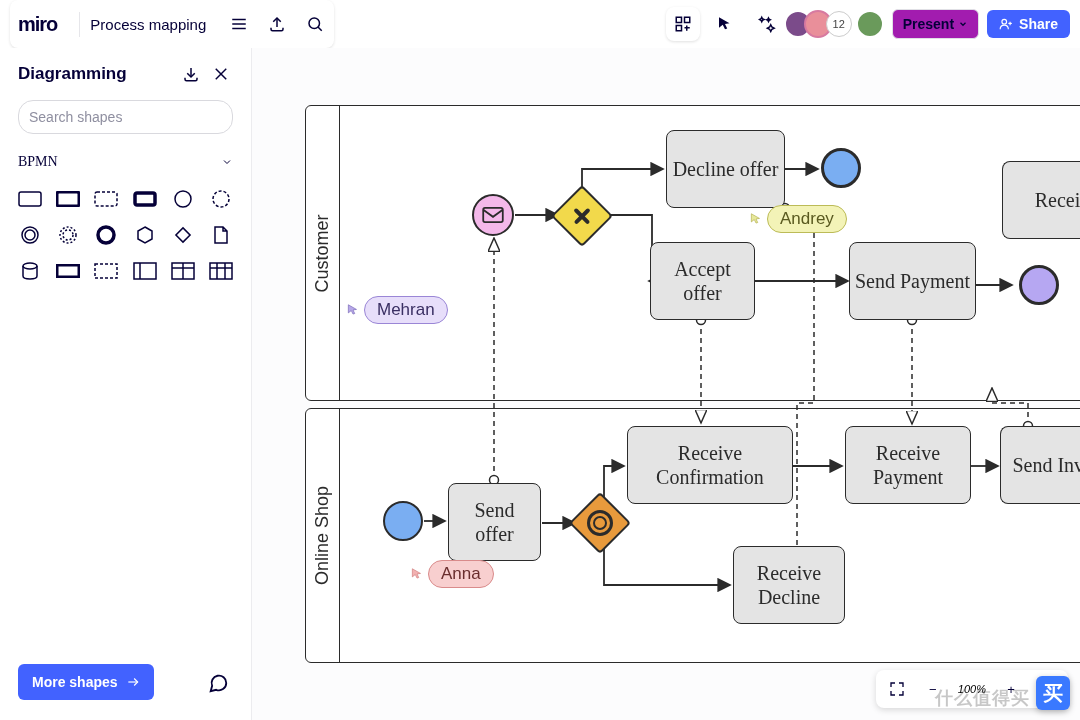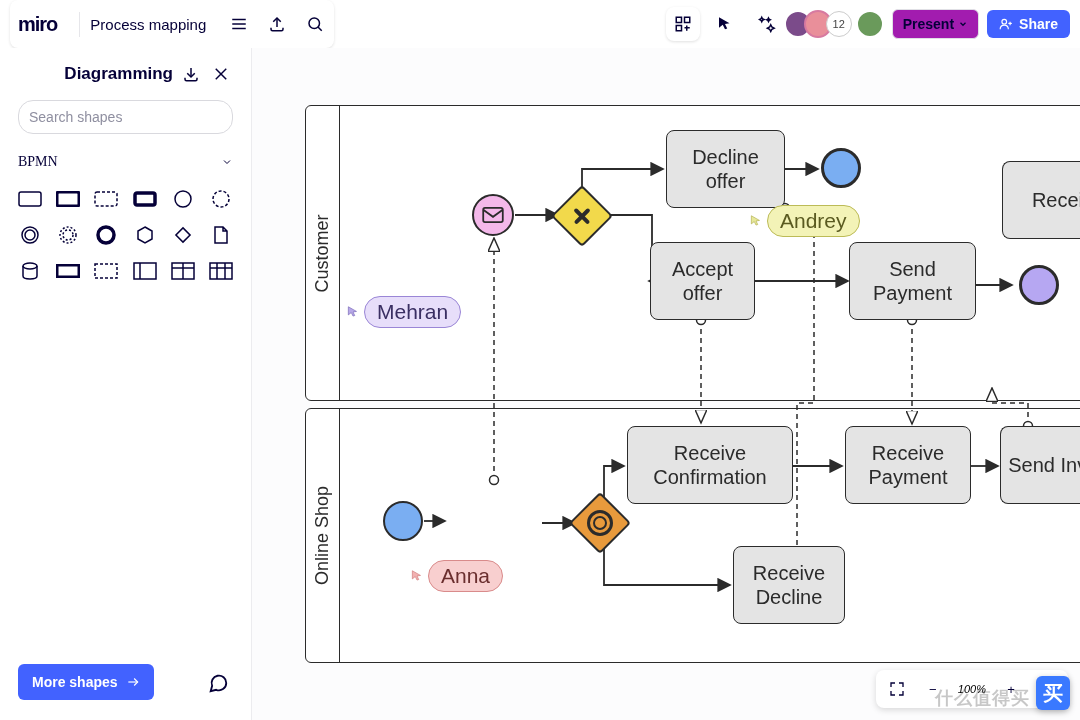--- a/index.html
+++ b/index.html
@@ -18,21 +18,21 @@
 .avatar { width: 28px; height: 28px; border-radius: 50%; border: 2px solid #fff; margin-left: -8px; display: flex; align-items: center; justify-content: center; font-size: 12px; font-weight: 600; }
 .av1 { background: #7b4b8a; color: #fff; }
 .av2 { background: #e98f9a; color: #fff; border: 2px solid #d77aa0; }
 .avcount { background: #fff; border: 1px solid #ccc; color: #444; font-size: 11px; margin-left: -6px; width: 26px; height: 26px; border-radius: 50%; display: flex; align-items: center; justify-content: center; }
 .av3 { background: #6a9a5b; color: #fff; margin-left: 4px; }
 .present-btn { display: flex; align-items: center; gap: 4px; background: #a21caf; border: 1px solid #e0e0e5; border-radius: 6px; padding: 6px 10px; font-size: 14px; font-weight: 600; color: #050038; cursor: pointer; }
 .share-btn { display: flex; align-items: center; gap: 6px; background: #4262ff; color: #fff; border-radius: 6px; padding: 6px 12px; font-size: 14px; font-weight: 600; cursor: pointer; }
 
 
 .left-panel { position: absolute; top: 48px; left: 0; bottom: 0; width: 252px; background: #fff; border-right: 1px solid #ececef; }
-.panel-head { display: flex; align-items: center; padding: 14px 18px 10px; text-align: right; }
+.panel-head { display: flex; align-items: center; padding: 14px 18px 10px; }
 .panel-title { font-size: 17px; font-weight: 600; color: #050038; flex: 1; }
 .panel-ic { width: 24px; height: 24px; display: flex; align-items: center; justify-content: center; color: #050038; cursor: pointer; margin-left: 6px; }
 .search-shapes { margin: 4px 18px 14px; border: 1px solid #d9d9de; border-radius: 15px; padding: 8px 10px; font-size: 14px; color: #8f8fa0; background: #fff; }
 .cat-head { display: flex; align-items: center; padding: 6px 18px; font-size: 14px; color: #050038; cursor: pointer; }
 .cat-head span { flex: 1; font-family: Liberation Serif, serif; }
 .shape-grid { display: grid; grid-template-columns: repeat(6, 1fr); gap: 6px; padding: 8px 14px; }
 .shape-cell { height: 30px; display: flex; align-items: center; justify-content: center; color: #050038; cursor: grab; }
 .more-shapes { position: absolute; left: 18px; bottom: 20px; background: #4262ff; color: #fff; border-radius: 6px; padding: 10px 14px; font-size: 14px; font-weight: 600; display: flex; align-items: center; gap: 8px; cursor: pointer; }
 .chat-ic { position: absolute; right: 18px; bottom: 22px; width: 30px; height: 30px; display: flex; align-items: center; justify-content: center; cursor: pointer; }
 
@@ -43,33 +43,33 @@
 .tb.active { color: #4262ff; background: #eef1ff; }
 .tb.plus { background: #050038; color: #fff; }
 .mini-dock { position: absolute; bottom: 14px; left: 258px; width: 36px; height: 36px; background: #fff; border-radius: 8px; box-shadow: 0 2px 6px rgba(0,0,0,.15); display: flex; align-items: center; justify-content: center; cursor: pointer; }
 
 
 .canvas { position: absolute; top: 48px; left: 252px; right: 0; bottom: 0; background: #fcfcfd; overflow: hidden; }
 .pool { position: absolute; background: #fff; border: 1.5px solid #2b2b2b; border-radius: 6px; }
 .pool-label { position: absolute; top: 0; left: 0; bottom: 0; width: 34px; border-right: 1.5px solid #2b2b2b; display: flex; align-items: center; justify-content: center; }
 .pool-label span { transform: rotate(-90deg); font-size: 18px; color: #2b2b2b; white-space: nowrap; }
 
-.task { position: absolute; border: 1.5px solid #2b2b2b; border-radius: 8px; background: #e4e4e4; display: flex; align-items: center; justify-content: center; text-align: center; font-size: 20px; line-height: 1.2; color: #2b2b2b; padding: 4px; }
+.task { position: absolute; border: 1.5px solid #2b2b2b; border-radius: 8px; background: #e4e4e4; display: flex; align-items: center; justify-content: center; text-align: center; font-size: 20px; line-height: 1.2; color: #2b2b2b; padding: 4px; font-family: Liberation Serif, serif; }
 .event { position: absolute; border-radius: 50%; border: 2px solid #2b2b2b; }
 .gateway { position: absolute; width: 44px; height: 44px; }
 .gw-diamond { width: 100%; height: 100%; transform: rotate(45deg); border: 2px solid #2b2b2b; border-radius: 4px; }
 .gw-x::before, .gw-x::after { content: ""; position: absolute; top: 50%; left: 50%; width: 20px; height: 3.5px; background: #2b2b2b; border-radius: 2px; }
 .gw-x::before { transform: translate(-50%,-50%) rotate(45deg); }
 .gw-x::after { transform: translate(-50%,-50%) rotate(-45deg); }
 .gw-circ::after { content: ""; position: absolute; top: 50%; left: 50%; width: 20px; height: 20px; border: 3px solid #2b2b2b; border-radius: 50%; transform: translate(-50%,-50%); }
 .gw-circ::before { content: ""; position: absolute; top: 50%; left: 50%; width: 10px; height: 10px; border: 2px solid #2b2b2b; border-radius: 50%; transform: translate(-50%,-50%); background: #e89a3c; }
 
 .cursor-tag { position: absolute; display: flex; align-items: center; gap: 4px; }
 .cursor-tag .ptr { width: 14px; height: 14px; }
-.cursor-tag .name { border-radius: 999px; padding: 3px 12px; font-size: 21px; border: 1.5px solid; }
+.cursor-tag .name { border-radius: 999px; padding: 3px 12px; font-size: 17px; border: 1.5px solid; }
 
 svg.flow { position: absolute; top: 0; left: 0; width: 100%; height: 100%; pointer-events: none; overflow: visible; }
 
 
 .br-dock { position: absolute; right: 12px; bottom: 12px; display: flex; align-items: center; gap: 6px; background: #fff; border-radius: 8px; box-shadow: 0 2px 6px rgba(0,0,0,.15); padding: 4px 6px; }
 .br { width: 30px; height: 30px; display: flex; align-items: center; justify-content: center; color: #050038; cursor: pointer; font-size: 13px; }
 .zoom-label { font-size: 11px; padding: 0 4px; font-style: italic; }
 .corner-badge { position: absolute; right: 10px; bottom: 10px; width: 34px; height: 34px; border-radius: 6px; background: #3a79ff; color: #fff; font-weight: 800; font-size: 20px; display: flex; align-items: center; justify-content: center; box-shadow: 0 2px 6px rgba(0,0,0,.25); }
 .watermark { position: absolute; right: 50px; bottom: 10px; font-size: 18px; font-weight: 800; color: rgba(0,0,0,.22); letter-spacing: 1px; pointer-events: none; }
 </style>
@@ -419,20 +419,21 @@
     <div class="gw-x" style="position:absolute;inset:0;"></div>
   </div>
   <div class="task" style="top:82px;left:414px;width:119px;height:78px;">Decline offer</div>
   <div class="event" style="top:100px;left:569px;width:40px;height:40px;background:#7aaef2;border-width:3px;"></div>
   <div class="task" style="top:194px;left:398px;width:105px;height:78px;">Accept offer</div>
   <div class="task" style="top:194px;left:597px;width:127px;height:78px;">Send Payment</div>
   <div class="event" style="top:217px;left:767px;width:40px;height:40px;background:#b6a7f2;border-width:3px;"></div>
   <div class="task" style="top:113px;left:750px;width:120px;height:78px;border-right:none;border-radius:8px 0 0 8px;">Receiv</div>
 
   <div class="event" style="top:453px;left:131px;width:40px;height:40px;background:#7aaef2;"></div>
+  <div class="task" style="top:435px;left:196px;width:93px;height:78px;">Send offer</div>
   <div class="gateway" style="top:453px;left:326px;">
     <div class="gw-diamond" style="background:#e89a3c;"></div>
     <div class="gw-circ" style="position:absolute;inset:0;"></div>
   </div>
   <div class="task" style="top:378px;left:375px;width:166px;height:78px;">Receive Confirmation</div>
   <div class="task" style="top:498px;left:481px;width:112px;height:78px;">Receive Decline</div>
   <div class="task" style="top:378px;left:593px;width:126px;height:78px;">Receive Payment</div>
   <div class="task" style="top:378px;left:748px;width:120px;height:78px;border-right:none;border-radius:8px 0 0 8px;">Send Invoic</div>
 
   <div class="cursor-tag" style="top:248px;left:94px;">

